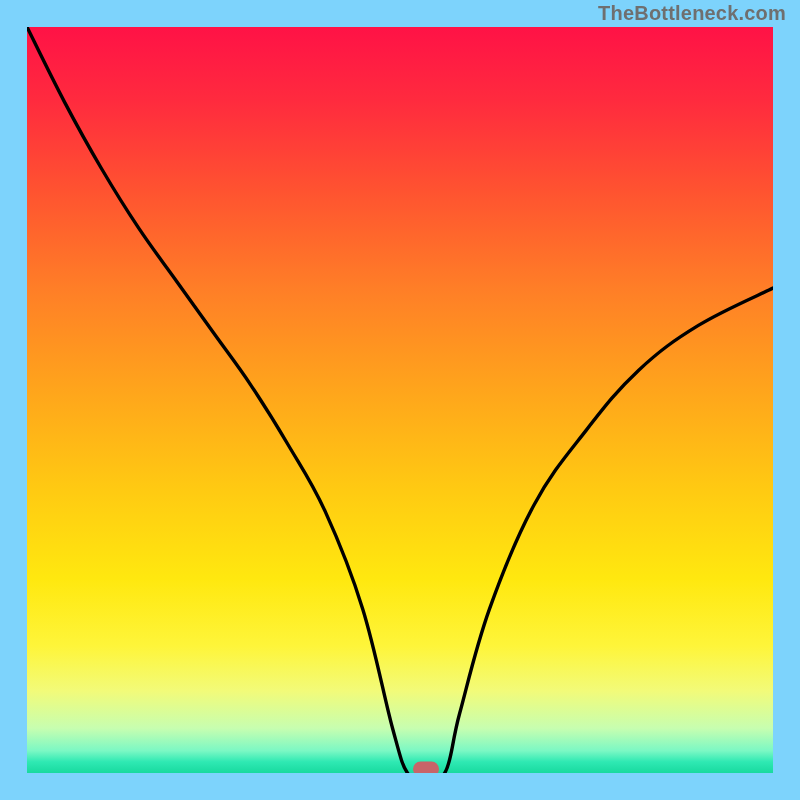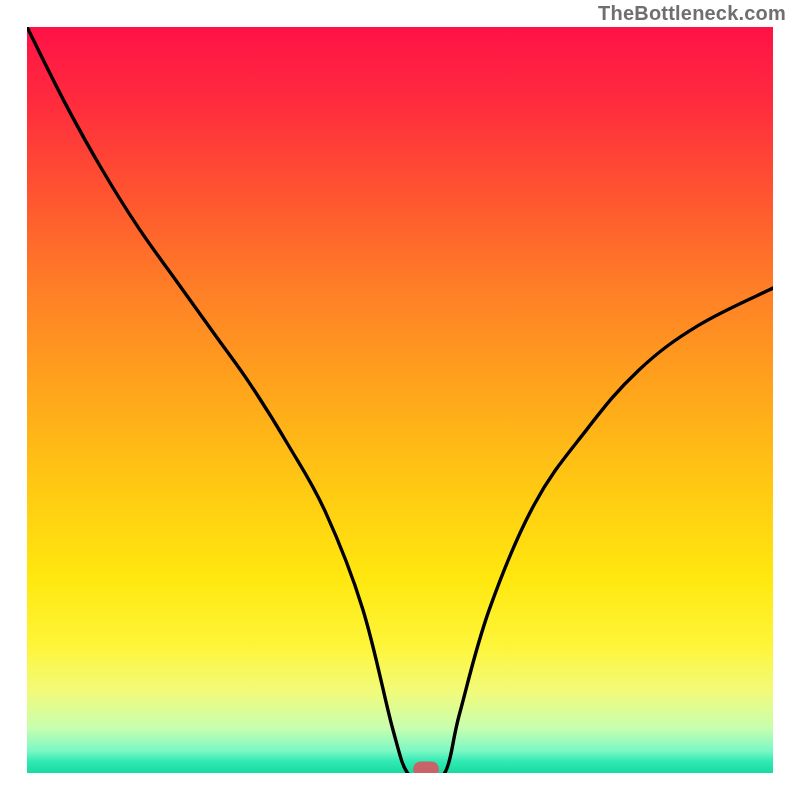--- a/index.html
+++ b/index.html
@@ -8,21 +8,21 @@
     width: 800px;
     height: 800px;
     background: #000;
     overflow: hidden;
     font-family: Arial, Helvetica, sans-serif;
   }
   .frame {
     position: relative;
     width: 800px;
     height: 800px;
-    background: #ffffff;
+    background: #7dd3fc;
   }
   .watermark {
     position: absolute;
     top: 2px;
     right: 14px;
     color: #6f6f6f;
     font-size: 20px;
     font-weight: 600;
     letter-spacing: 0.2px;
     z-index: 20;

